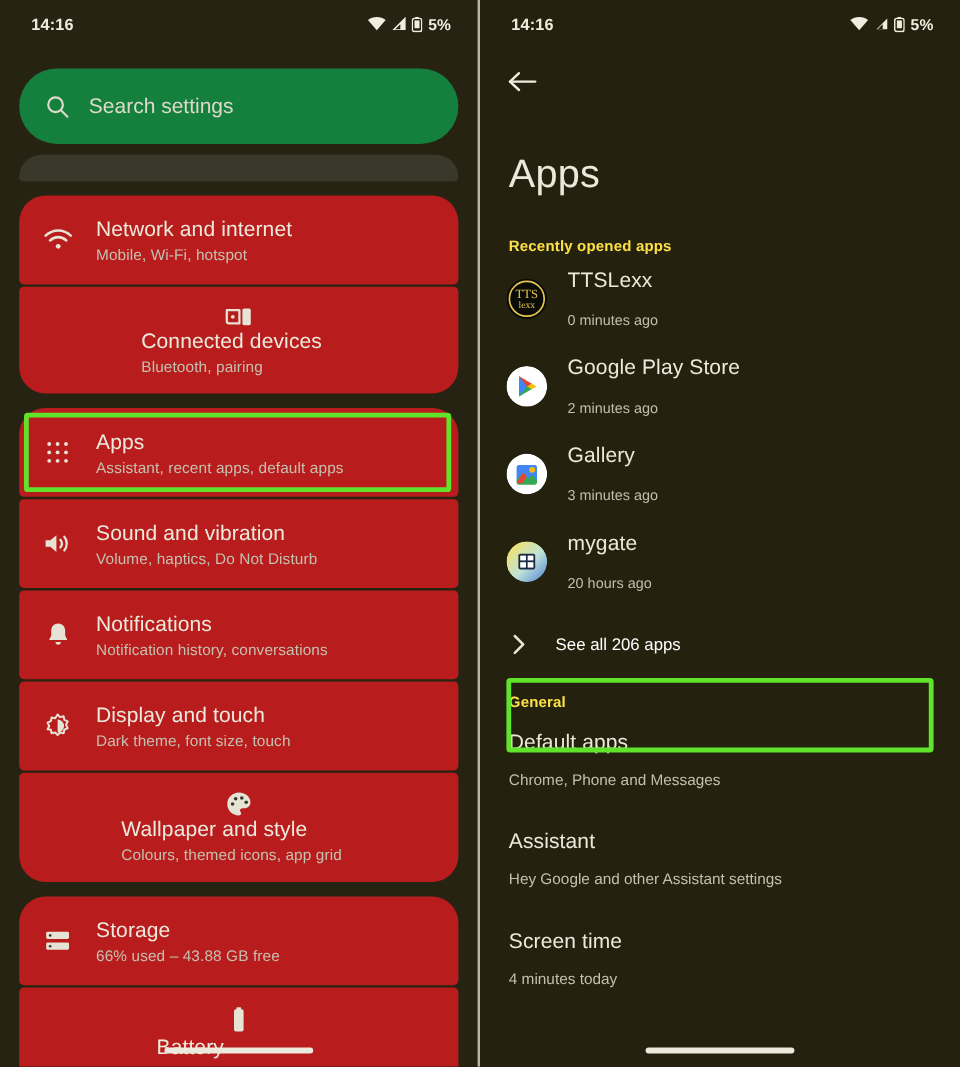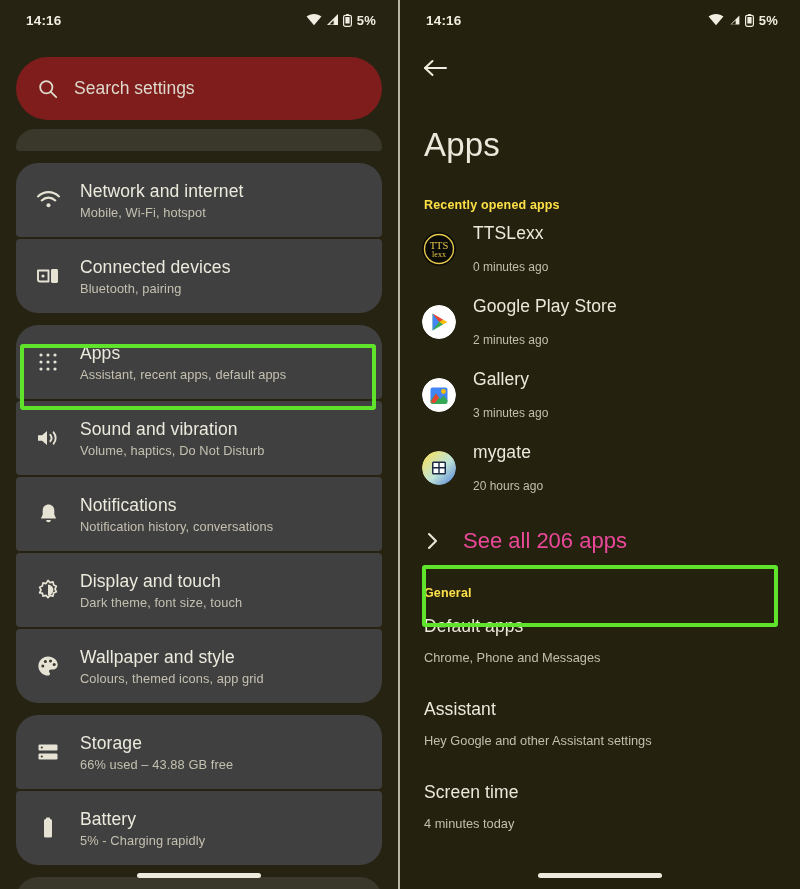--- a/index.html
+++ b/index.html
@@ -37,21 +37,21 @@
     letter-spacing: .2px;
   }
   .status-right { display: flex; align-items: center; gap: 4px; }
   .status-right svg { display: block; }
   .battpct { font-size: 13px; font-weight: bold; margin-left: 1px; }
 
   
   .searchbar {
     margin: 17px 16px 0 16px;
     height: 63px;
-    background: #7f1d1d;
+    background: #15803d;
     border-radius: 32px;
     display: flex; align-items: center;
     padding: 0 22px;
     gap: 16px;
   }
   .searchbar .qtext {
     color: #ddd9cb;
     font-size: 17.5px;
   }
 
@@ -59,29 +59,29 @@
   .card-stub {
     margin: 9px 16px 0 16px;
     height: 22px;
     background: #3a382a;
     border-radius: 22px 22px 4px 4px;
   }
 
   
   .card-group { margin: 12px 16px 0 16px; }
   .s-card {
-    background: #404040;
+    background: #b91c1c;
     display: flex; align-items: center;
     padding: 15px 0 15px 0;
     min-height: 74px;
   }
   .s-card + .s-card { margin-top: 2px; }
   .grp-top  { border-radius: 22px 22px 4px 4px; }
   .grp-mid  { border-radius: 4px; }
-  .grp-bot  { border-radius: 4px 4px 22px 22px; }
+  .grp-bot  { border-radius: 4px 4px 22px 22px; flex-direction: column; }
 
   .s-icon {
     width: 64px; min-width: 64px;
     display: flex; align-items: center; justify-content: center;
     color: #e6e2d4;
   }
   .s-text { display: flex; flex-direction: column; gap: 3px; padding-right: 12px; }
   .s-title { color: #eceadd; font-size: 17.5px; letter-spacing: .1px; }
   .s-sub   { color: #c4c0b0; font-size: 12.8px; letter-spacing: .1px; }
 
@@ -124,21 +124,21 @@
   .app-name { color: #ece9dc; font-size: 17.5px; letter-spacing: .1px; }
   .app-time { color: #c3bfaf; font-size: 12px; }
 
   .seeall-row {
     display: flex; align-items: center;
     gap: 24px;
     padding: 18px 0 18px 27px;
     margin-top: 6px;
   }
   .seeall-chev { color: #eae7da; }
-  .seeall-label { color: #ec4899; font-size: 22px; }
+  .seeall-label { color: #ffffff; font-size: 14px; }
 
   .gen-item { padding: 16px 0 4px 24px; display: flex; flex-direction: column; gap: 13px; }
   .gen-title { color: #ece9dc; font-size: 17.5px; letter-spacing: .1px; }
   .gen-sub   { color: #c3bfaf; font-size: 12.8px; }
 
   
   .home-ind {
     position: absolute;
     bottom: 11px; left: 50%; transform: translateX(-50%);
     width: 124px; height: 5px;

